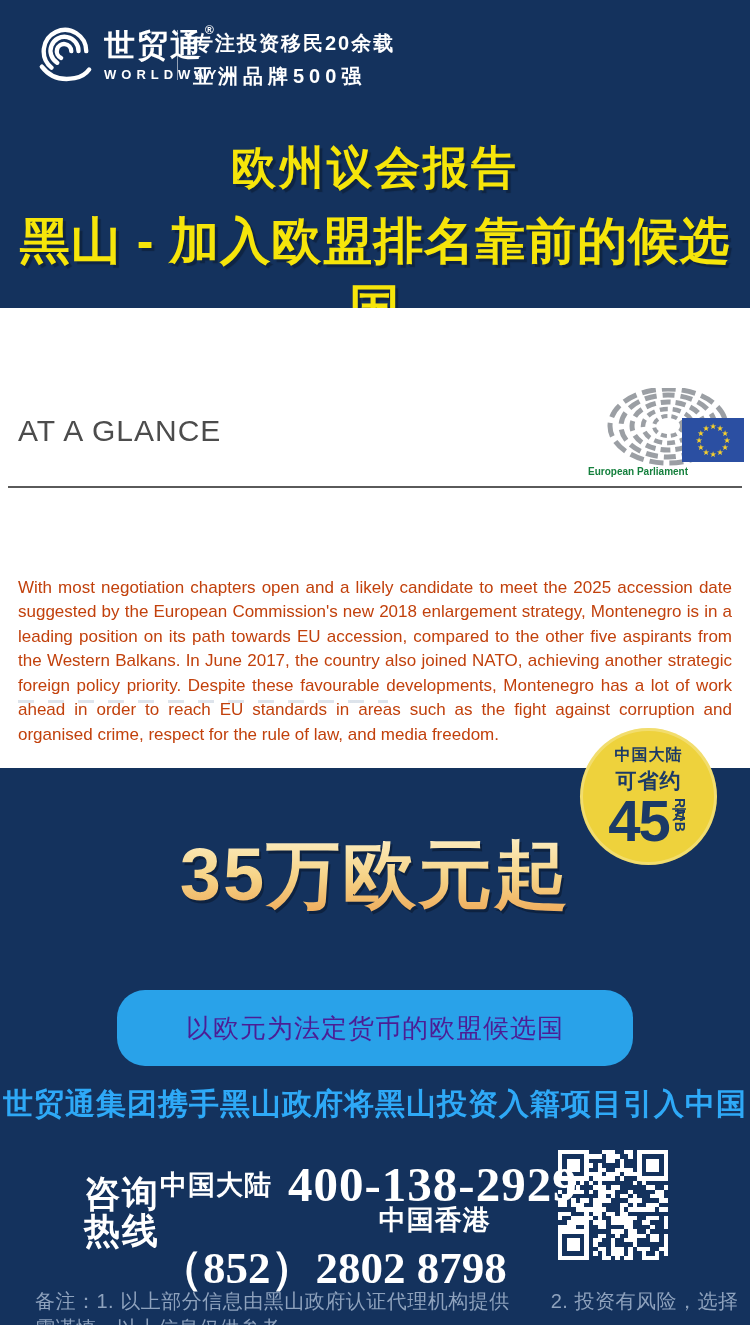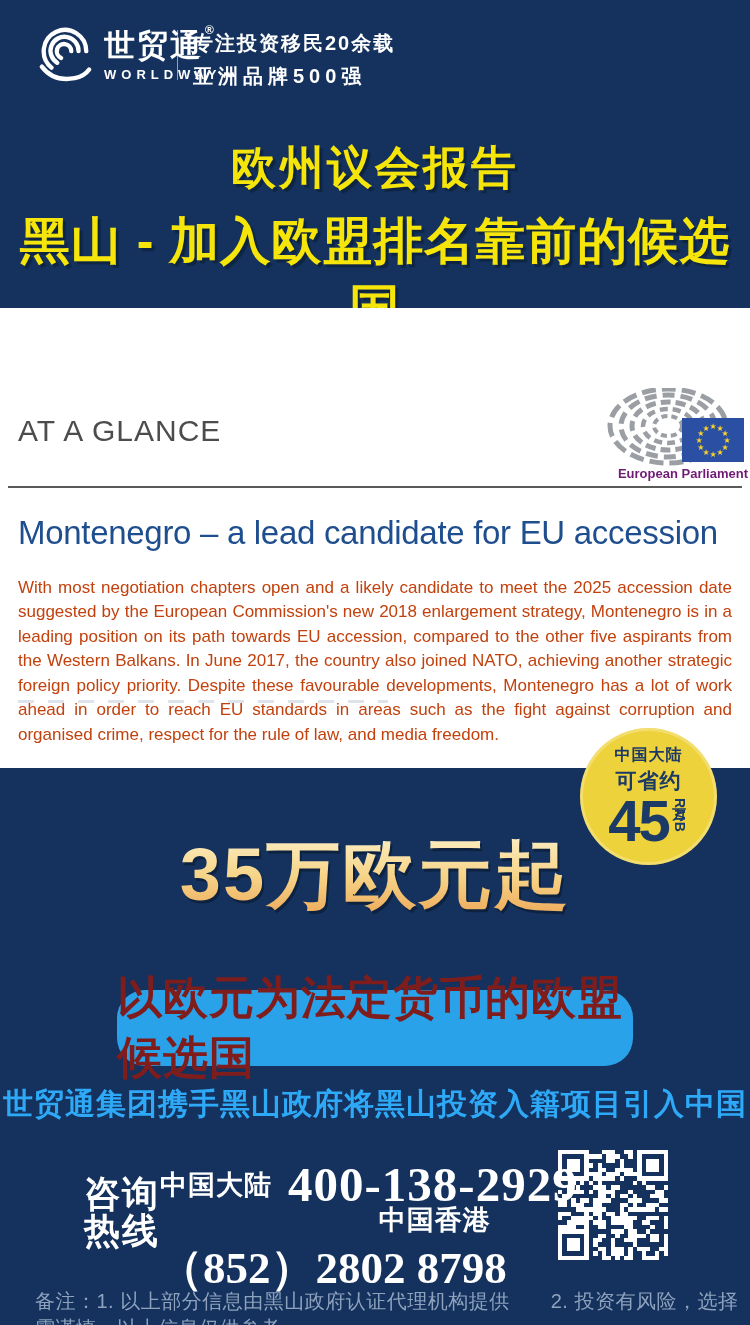--- a/index.html
+++ b/index.html
@@ -22,21 +22,21 @@
   .tagline1{font-size:20px;letter-spacing:2px;}
   .tagline2{font-size:20px;letter-spacing:5px;margin-top:6px;}
   
   .title-block{position:absolute;left:0;top:138px;width:750px;text-align:center;color:var(--yellow,#f6e50a);font-weight:800;text-shadow:3px 3px 1px rgba(0,0,0,.28);}
   .title-line1{font-size:45px;letter-spacing:3px;}
   .title-line2{font-size:50px;letter-spacing:1px;margin-top:10px;}
   
   .doc{position:absolute;left:0;top:308px;width:750px;height:460px;background:#ffffff;}
   .doc-kicker{position:absolute;left:18px;top:106px;font-size:30px;color:#4c4c4c;letter-spacing:1px;font-weight:400;}
   .ep-logo{position:absolute;left:598px;top:80px;width:150px;height:78px;}
-  .ep-caption{position:absolute;left:588px;top:158px;width:160px;text-align:right;font-size:13px;font-weight:700;color:#701a75;}
+  .ep-caption{position:absolute;left:588px;top:158px;width:160px;text-align:left;font-size:10px;font-weight:700;color:#15803d;}
   .doc-rule{position:absolute;left:8px;top:178px;width:734px;height:2px;background:#5a5a5a;}
   .doc-heading{position:absolute;left:18px;top:206px;width:714px;font-size:33px;color:#1e4e8e;font-weight:500;letter-spacing:-0.3px;}
   .doc-body{position:absolute;left:18px;top:268px;width:714px;font-size:17px;line-height:1.44;color:#c2410c;text-align:justify;}
   .doc-cutline{position:absolute;left:18px;top:392px;width:370px;height:3px;opacity:.35;
     background:repeating-linear-gradient(90deg,#9fb0c6 0 16px,transparent 16px 30px);}
   
   .badge{position:absolute;left:580px;top:728px;width:137px;height:137px;border-radius:50%;
     background:var(--badge,#eed23c);color:#1c3a66;text-align:center;z-index:3;
     box-shadow:inset 0 0 0 3px rgba(255,255,255,.25);}
   .badge-l1{font-size:16px;font-weight:600;margin-top:17px;letter-spacing:1px;}
@@ -44,21 +44,21 @@
   .badge-row{display:flex;justify-content:center;align-items:flex-start;margin-top:-2px;}
   .badge-num{font-size:58px;font-weight:900;line-height:.95;letter-spacing:-2px;}
   .badge-unit{writing-mode:vertical-rl;text-orientation:mixed;font-size:14px;font-weight:800;margin-top:4px;margin-left:2px;letter-spacing:1px;}
   .gold-grad{background:linear-gradient(180deg,#fdf3d0 0%,#f6d488 50%,#ec9f4e 100%);
     -webkit-background-clip:text;background-clip:text;color:transparent;
     filter:drop-shadow(2px 3px 0 rgba(0,0,0,.30));}
   .headline1{position:absolute;left:0;top:826px;width:750px;text-align:center;font-size:74px;font-weight:900;letter-spacing:2px;}
   .headline2{position:absolute;left:0;top:904px;width:750px;text-align:center;font-size:59px;font-weight:900;letter-spacing:0px;}
   .pill{position:absolute;left:117px;top:990px;width:516px;height:76px;border-radius:28px;
     background:var(--pill,#29a2e9);display:flex;align-items:center;justify-content:center;}
-  .pill-label{font-size:45px;font-weight:700;color:#7f1d1d;letter-spacing:1px;}
+  .pill-label{font-size:26px;font-weight:400;color:#4c1d95;letter-spacing:1px;}
   .slogan{position:absolute;left:0;top:1084px;width:750px;text-align:center;font-size:30px;font-weight:600;color:var(--slogan,#2ea9f7);letter-spacing:1px;}
   
   .hotline-label{position:absolute;left:84px;top:1175px;color:#fff;font-size:36px;font-weight:800;line-height:1.04;letter-spacing:2px;}
   .phone-row1{position:absolute;left:160px;top:1156px;display:flex;align-items:center;justify-content:center;}
   .phone-row2{position:absolute;left:158px;top:1202px;display:flex;align-items:flex-end;flex-direction:column;}
   .region{color:#fff;font-size:27px;font-weight:600;margin-right:16px;letter-spacing:1px;}
   .phone{color:#fff;font-family:"Liberation Serif","DejaVu Serif",serif;font-weight:700;}
   .phone1{font-size:49px;letter-spacing:1px;}
   .phone2{font-size:45px;letter-spacing:0px;}
   .qr{position:absolute;left:558px;top:1150px;width:110px;height:110px;}
@@ -122,21 +122,20 @@
           <text x="108.0" y="67.1">★</text>
           <text x="102.9" y="62.0">★</text>
           <text x="101.0" y="55.0">★</text>
           <text x="102.9" y="48.0">★</text>
           <text x="108.0" y="42.9">★</text>
         </g>
     </svg>
     <div class="ep-caption">European Parliament</div>
 
     <div class="doc-rule"></div>
-    <div class="doc-heading">Montenegro – a lead candidate for EU accession</div>
     <div class="doc-body">With most negotiation chapters open and a likely candidate to meet the 2025 accession date suggested by the European Commission's new 2018 enlargement strategy, Montenegro is in a leading position on its path towards EU accession, compared to the other five aspirants from the Western Balkans. In June 2017, the country also joined NATO, achieving another strategic foreign policy priority. Despite these favourable developments, Montenegro has a lot of work ahead in order to reach EU standards in areas such as the fight against corruption and organised crime, respect for the rule of law, and media freedom.</div>
     <div class="doc-cutline"></div>
   </div>
 
   <div class="badge">
     <div class="badge-l1">中国大陆</div>
     <div class="badge-l2">可省约</div>
     <div class="badge-row">
       <span class="badge-num">45</span>
       <span class="badge-unit">万RMB</span>

